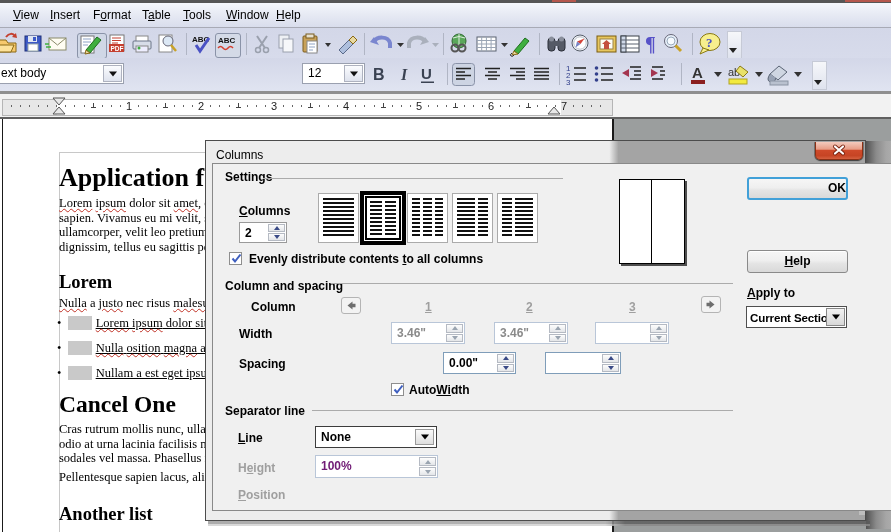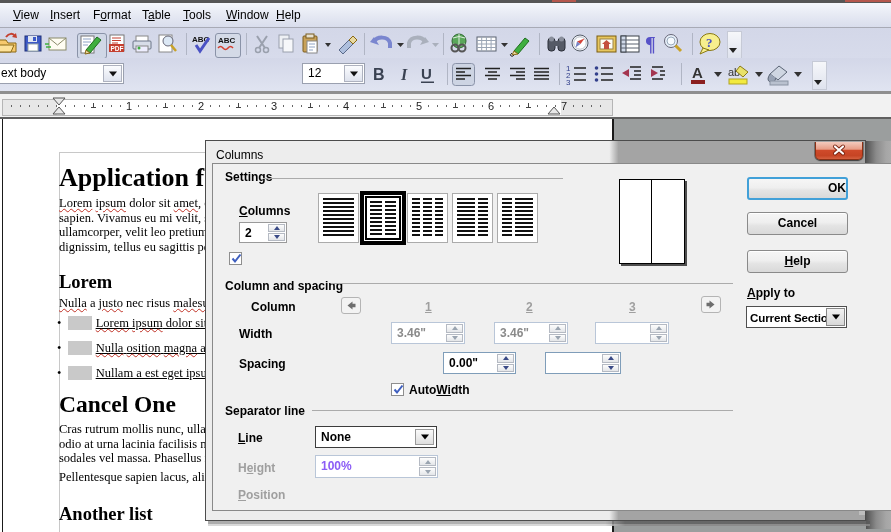--- a/index.html
+++ b/index.html
@@ -469,20 +469,21 @@
       <div class="pvic" style="left:284px;top:29px;">
           <div class="pvcol" style="width:37%"></div>
           <div class="pvcol" style="width:63%"></div>
         </div>
 
       <div class="cb" style="left:16px;top:88px;">
         <svg width="13" height="13">
             <path d="M2.5 6.5 L5 9.5 L10.5 2.5" stroke="#3f5fbf" stroke-width="2" fill="none"></path>
           </svg>
       </div>
+      <div class="glab" style="left:36px;top:88px;">Evenly distribute contents <u>t</u>o all columns</div>
 
       <div class="grouplab" style="left:12px;top:115px;">Column and spacing</div>
       <div class="groupline" style="left:118px;top:119px;width:402px;"></div>
       <div class="glab" style="left:38px;top:136px;">Column</div>
       <div class="arrbtn" style="left:128px;top:133px;">
         <svg width="18" height="15">
             <path d="M10.5 3.5 L5.5 7.5 L10.5 11.5 L10.5 9.3 L13.5 9.3 L13.5 5.7 L10.5 5.7 Z" fill="#6e6e6e"></path>
           </svg>
       </div>
       <div class="glab-d" style="left:212px;top:136px;"><u>1</u></div>
@@ -559,38 +560,37 @@
       <div class="groupline" style="left:99px;top:246px;width:421px;"></div>
       <div class="glab" style="left:25px;top:267px;"><u>L</u>ine</div>
       <div style="position:absolute;left:102px;top:262px;width:122px;height:22px;background:#fff;border:1px solid #3c3c3c;box-sizing:border-box;">
         <div class="fieldtx">None</div>
         <div style="position:absolute;right:2px;top:2px;width:17px;bottom:2px;border:1px solid #9a9a9a;background:linear-gradient(#fafafa,#dedede);">
           <div class="tri" style="border-left:4px solid transparent;border-right:4px solid transparent;border-top:5px solid #000;"></div>
         </div>
       </div>
       <div class="glab-d" style="left:25px;top:297px;">H<u>e</u>ight</div>
       <div class="spin-d" style="left:102px;top:291px;width:123px;height:23px;">
-        <div class="fieldtx" style="color:#8b5cf6;">100%</div>
+        <div class="fieldtx" style="color:#701a75;">100%</div>
         <div class="spbtns">
             <div class="spb">
               <div class="tri tup-g"></div>
             </div>
             <div class="spb">
               <div class="tri tdn-g"></div>
             </div>
           </div>
       </div>
       <div class="glab-d" style="left:25px;top:324px;"><u>P</u>osition</div>
 
       <div style="position:absolute;left:406px;top:15px;width:66px;height:85px;background:#fff;border:1px solid #000;box-sizing:border-box;box-shadow:2px 2px 0 #4e4e4e;">
         <div style="position:absolute;left:31px;top:0;width:1px;height:100%;background:#000;"></div>
       </div>
 
       <div class="btn btn-ok" style="left:534px;top:13px;text-align:right;">OK</div>
-      <div class="btn" style="left:534px;top:48px;">Cancel</div>
       <div class="btn" style="left:534px;top:86px;"><u>H</u>elp</div>
       <div class="glab" style="left:534px;top:122px;"><u>A</u>pply to</div>
       <div style="position:absolute;left:533px;top:142px;width:101px;height:22px;background:#fff;border:1px solid #4f4f4f;box-sizing:border-box;">
         <div class="fieldtx" style="left:3px;font-size:11.6px;letter-spacing:-0.15px;top:4px;">Current Section</div>
         <div style="position:absolute;right:1px;top:1px;width:17px;bottom:1px;border:1px solid #888;background:linear-gradient(#f2f2f2,#d8d8d8);">
           <div class="tri" style="border-left:4px solid transparent;border-right:4px solid transparent;border-top:5px solid #000;"></div>
         </div>
       </div>
     </div>
   </div>

